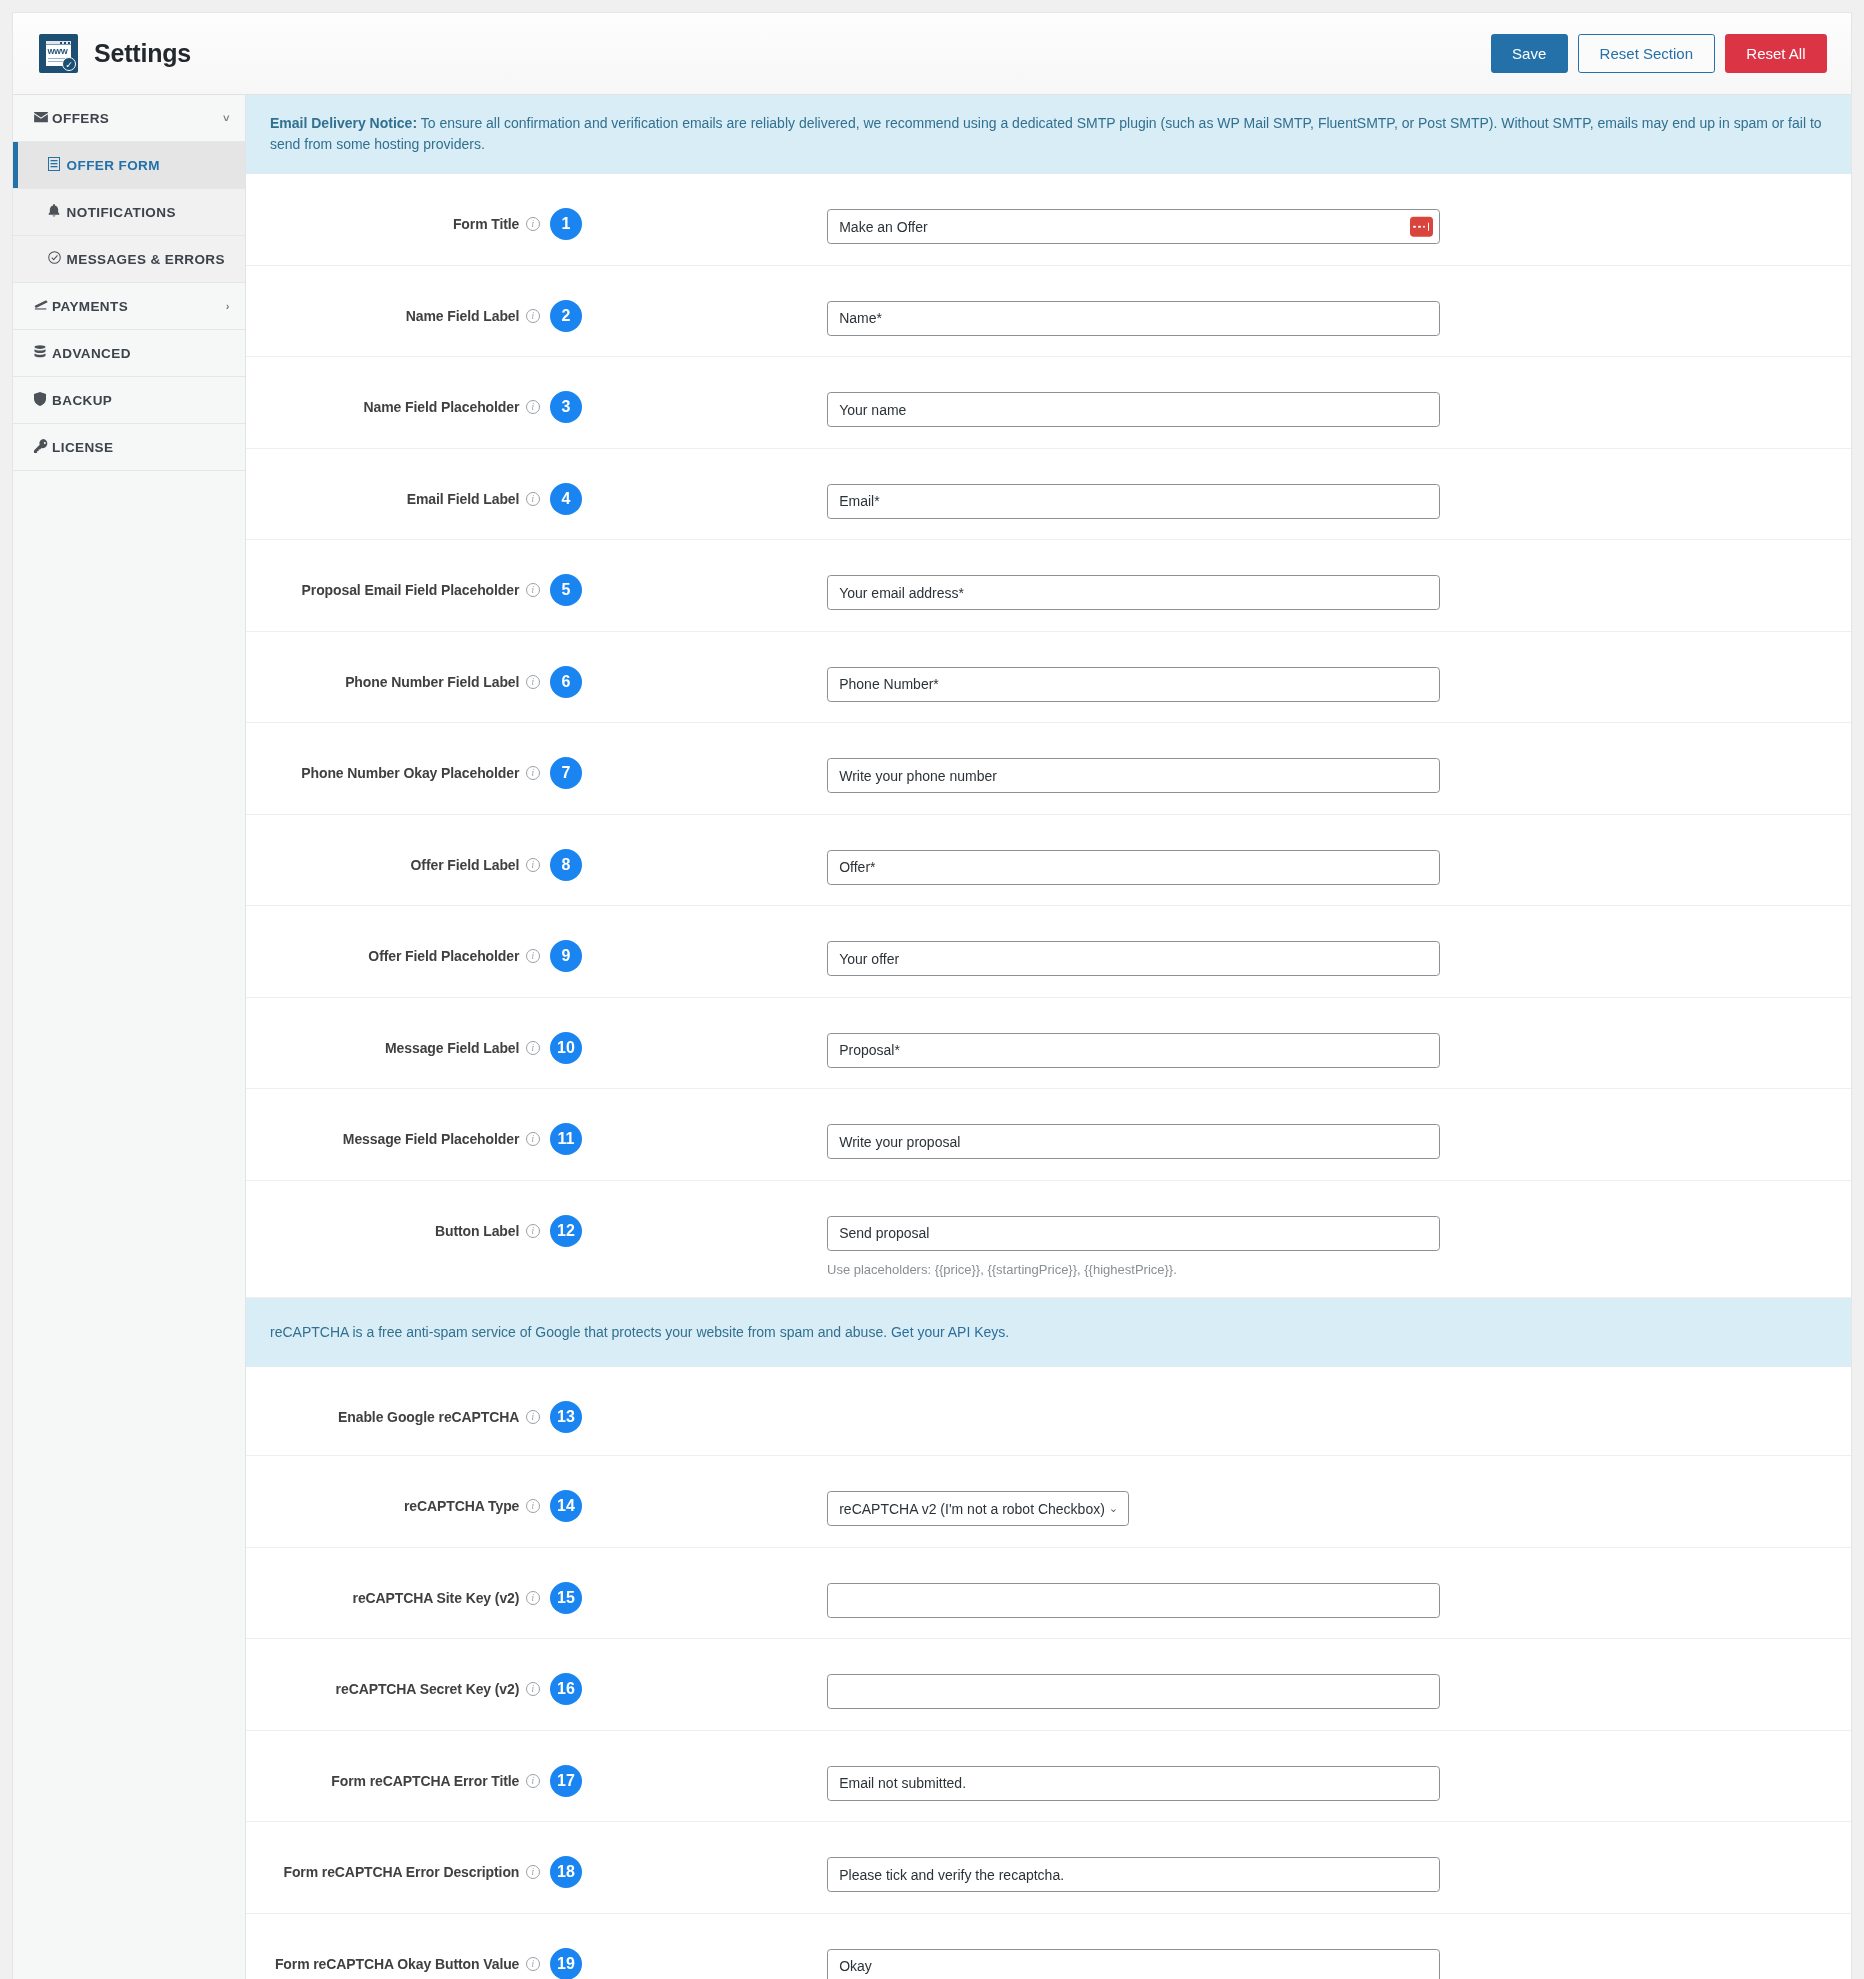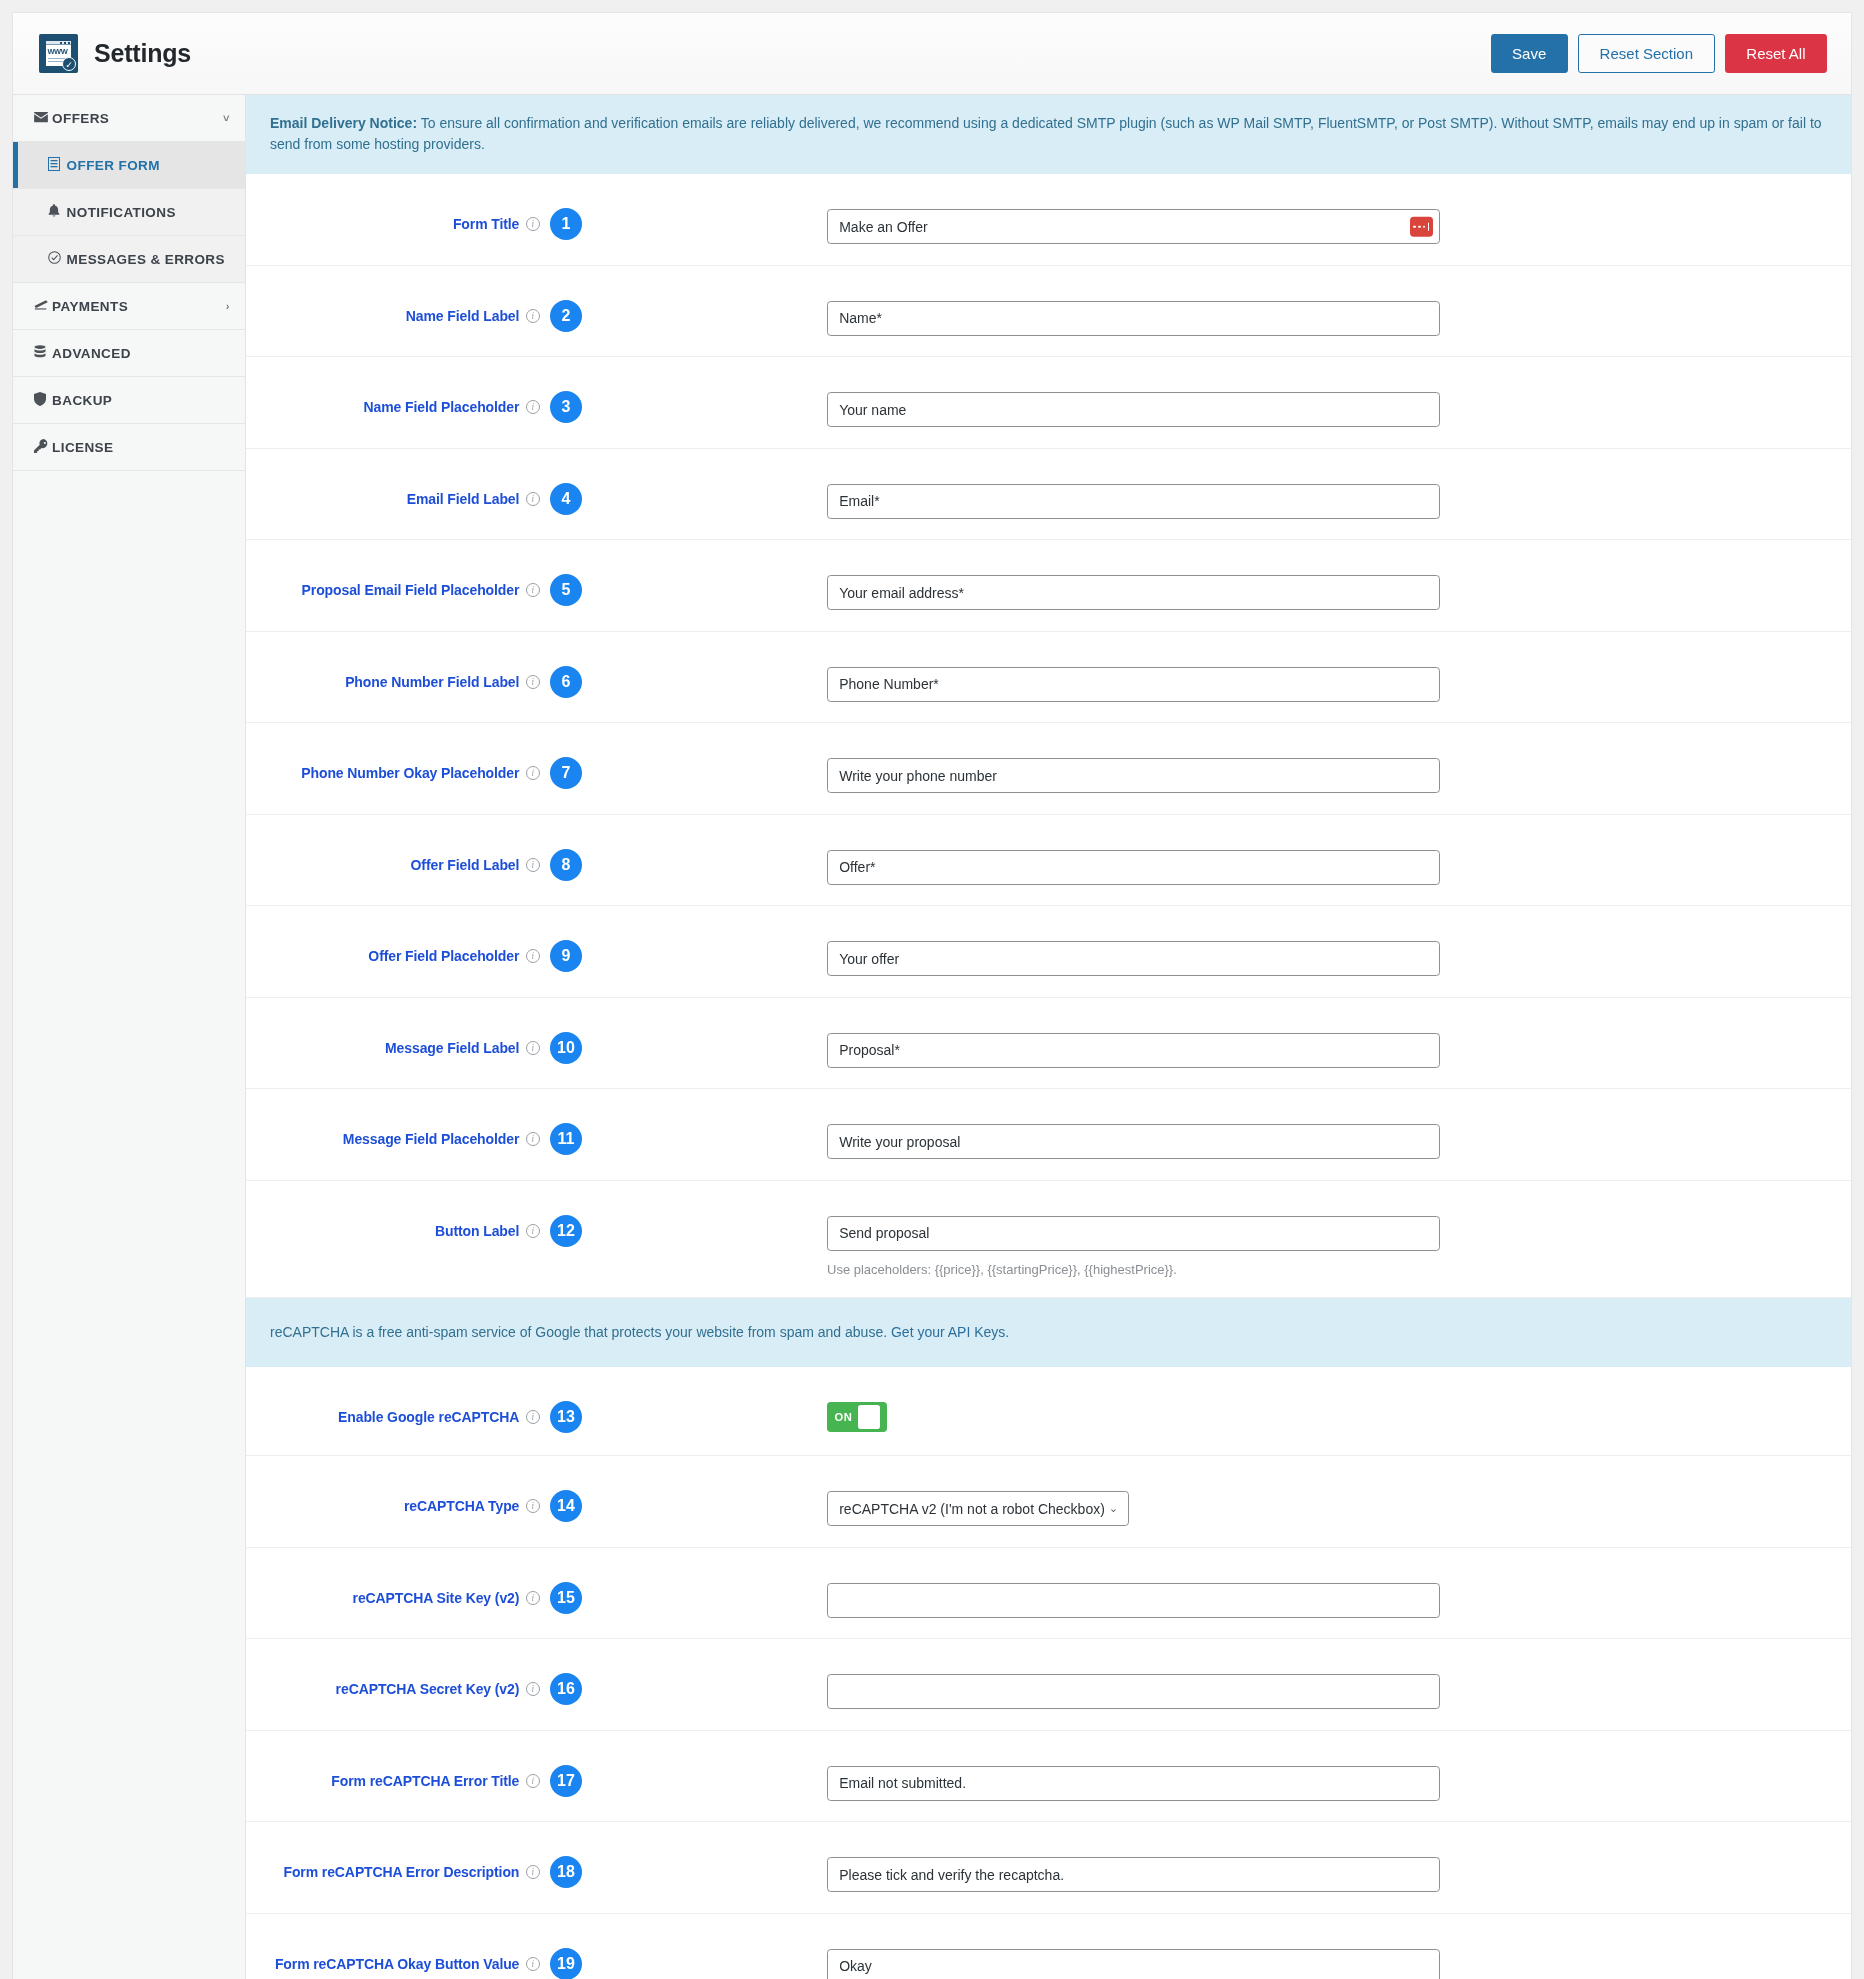--- a/index.html
+++ b/index.html
@@ -146,21 +146,21 @@
   .row:last-child { border-bottom: 0.9px solid #eeeeee; }
 
   .row-label {
     width: 312px; flex: none;
     display: flex; align-items: center; gap: 6.5px;
     padding-top: 34px;
     justify-content: flex-end;
     text-align: right;
   }
   .lbl-text {
-    font-size: 14px; font-weight: bold; color: #1d4ed8; letter-spacing: -0.1px;
+    font-size: 14px; font-weight: bold; color: #404040; letter-spacing: -0.1px;
     white-space: nowrap;
   }
   .info-ico {
     width: 14px; height: 14px; flex: none;
     border: 0.9px solid #9aa0a6; border-radius: 50%;
     color: #9aa0a6; font-size: 9.3px; line-height: 12px; text-align: center;
     font-family: "Liberation Serif", serif; font-style: italic;
   }
   .badge {
     width: 32px; height: 32px; border-radius: 50%;
@@ -483,28 +483,20 @@
         <span>reCAPTCHA is a free anti-spam service of Google that protects your website from spam and abuse. </span><a href="#">Get your API Keys.</a>
       </div>
 
       <div id="rows-bottom">
           <div class="row">
             <div class="row-label">
               <span class="lbl-text">Enable Google reCAPTCHA</span>
               <span class="info-ico">i</span>
               <span class="badge">13</span>
             </div>
-            <div class="row-field">
-              <div class="inner">
-                <div class="toggle">
-                  <span class="on-text">ON</span>
-                  <span class="knob"></span>
-                </div>
-              </div>
-            </div>
           </div>
           <div class="row">
             <div class="row-label">
               <span class="lbl-text">reCAPTCHA Type</span>
               <span class="info-ico">i</span>
               <span class="badge">14</span>
             </div>
             <div class="row-field">
               <div class="inner"><div class="sel">
                   <span>reCAPTCHA v2 (I'm not a robot Checkbox)</span>

